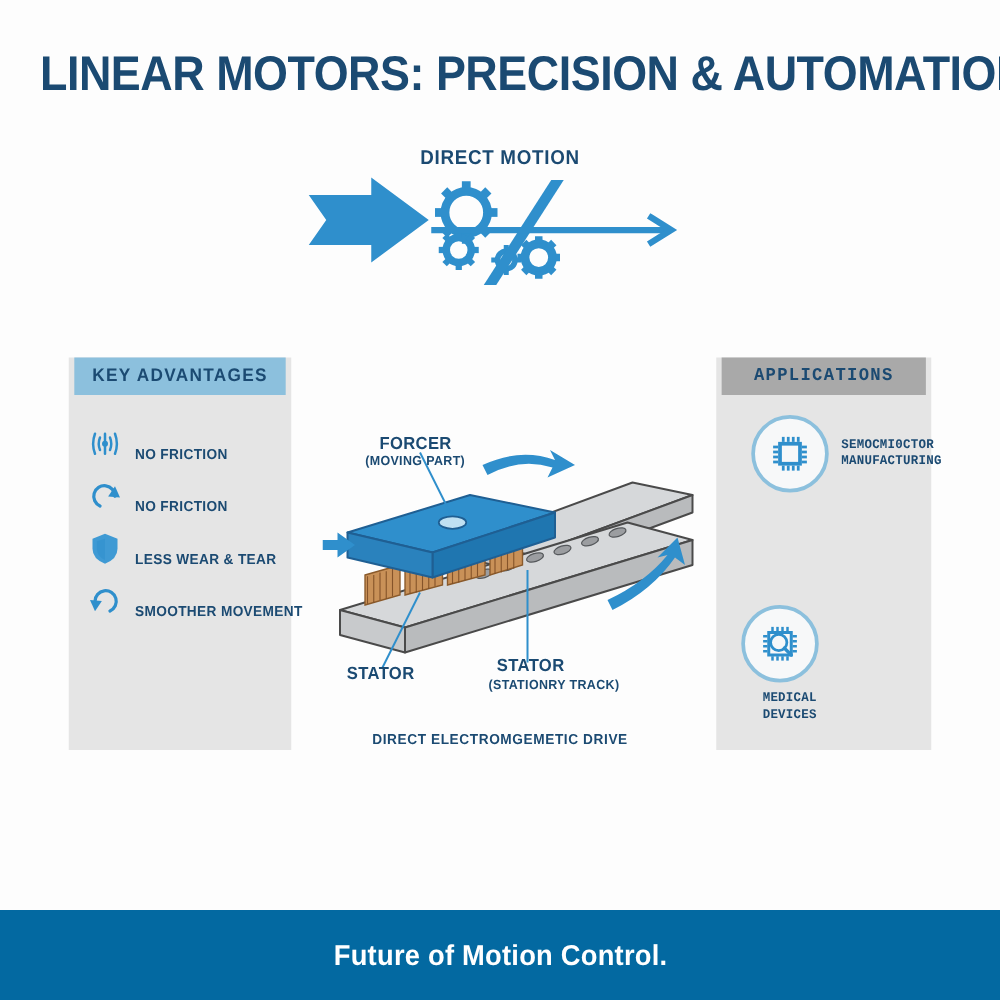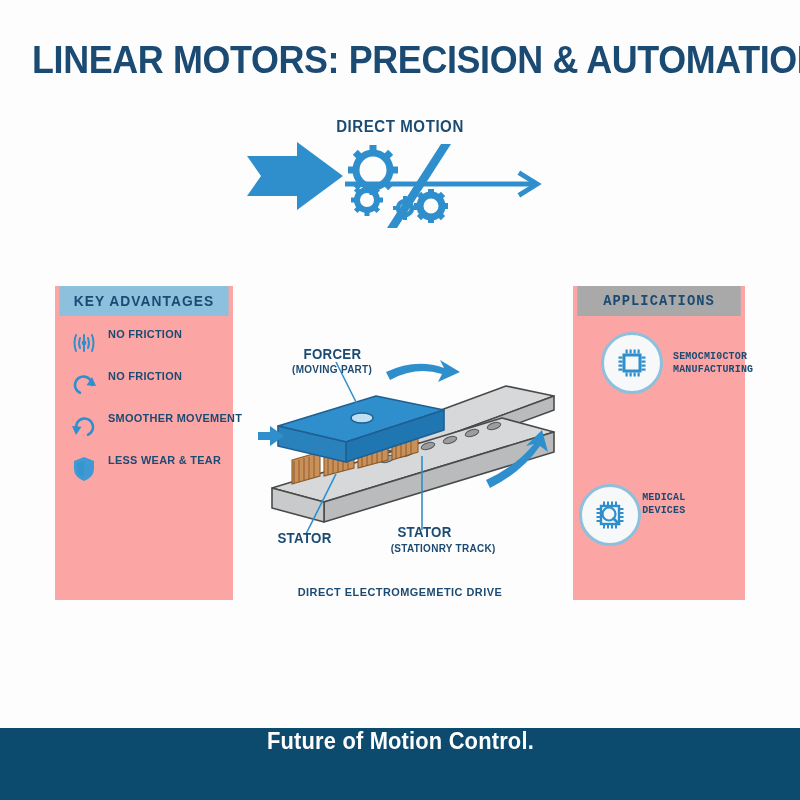--- a/index.html
+++ b/index.html
@@ -50,21 +50,21 @@
   }
   .dm-art {
     position: absolute;
     left: 245px; top: 138px;
     width: 310px; height: 90px;
   }
 
   
   .panel {
     position: absolute;
-    background: #fca5a5;
+    background: #e5e5e5;
   }
   .panel-head {
     height: 30px;
     line-height: 30px;
     text-align: center;
     color: #1b4a72;
     font-size: 14.5px;
     font-weight: bold;
     letter-spacing: 1.1px;
     transform: scaleX(0.95);
@@ -75,21 +75,21 @@
   .panel-right .panel-head { background: #a9a9a9; }
 
   
   .adv-list {
     position: absolute;
     left: 0; top: 42px;
     width: 100%;
   }
   .adv-row {
     display: flex;
-    align-items: flex-start;
+    align-items: flex-end;
     height: 42px;
     padding-left: 14px;
   }
   .adv-icon {
     width: 30px; height: 30px;
     flex: 0 0 30px;
     display: flex;
     align-items: center;
     justify-content: center;
   }
@@ -129,22 +129,22 @@
     line-height: 13px;
     letter-spacing: 0.2px;
     transform: scaleX(0.95);
     transform-origin: left center;
     text-align: left;
     white-space: nowrap;
   }
   .app-stack {
     position: absolute;
     display: flex;
-    flex-direction: row;
-    align-items: flex-start;
+    flex-direction: column;
+    align-items: flex-end;
     width: 76px;
   }
   .app-stack .app-label {
     margin-left: 0;
     margin-top: 7px;
     text-align: center;
     transform-origin: center center;
   }
 
   
@@ -174,23 +174,23 @@
     font-weight: bold;
     letter-spacing: 0.5px;
     transform: scaleX(0.95);
   }
 
   
   .footer {
     position: absolute;
     left: 0; top: 728px;
     width: 800px; height: 72px;
-    background: #0c4a6e;
-    display: flex;
-    align-items: flex-start;
+    background: #0369a1;
+    display: flex;
+    align-items: center;
     justify-content: center;
   }
   .footer-text {
     color: #ffffff;
     font-size: 23px;
     font-weight: bold;
     letter-spacing: 0.2px;
     transform: scaleX(0.95);
   }
 </style>
@@ -288,36 +288,36 @@
           <svg width="26" height="26" viewBox="0 0 26 26">
             <path d="M21 13 A8.5 8.5 0 1 0 9 20.8" fill="none" stroke="#2f8fcc" stroke-width="2.6" stroke-linecap="round"></path>
             <polygon points="21,5 25,14 15.5,13.2" fill="#2f8fcc"></polygon>
           </svg>
         </span>
         <span class="adv-text">NO FRICTION</span>
       </div>
 
       <div class="adv-row">
         <span class="adv-icon">
+          <svg width="24" height="26" viewBox="0 0 24 26">
+            <path d="M12 1 L22 5 L22 13 Q22 21 12 25 Q2 21 2 13 L2 5 Z" fill="#3f9ad4"></path>
+            <path d="M12 5 L12 22 Q5.5 19 5.5 13 L5.5 7 Z" fill="#2f8fcc" opacity="0.55"></path>
+          </svg>
+        </span>
+        <span class="adv-text">LESS WEAR &amp; TEAR</span>
+      </div>
+
+      <div class="adv-row">
+        <span class="adv-icon">
           <svg width="26" height="26" viewBox="0 0 26 26">
             <path d="M5 13 A8.5 8.5 0 1 1 17 20.8" fill="none" stroke="#2f8fcc" stroke-width="2.6" stroke-linecap="round"></path>
             <polygon points="5,21 1,12 10.5,12.8" fill="#2f8fcc"></polygon>
           </svg>
         </span>
         <span class="adv-text">SMOOTHER MOVEMENT</span>
-      </div>
-
-      <div class="adv-row">
-        <span class="adv-icon">
-          <svg width="24" height="26" viewBox="0 0 24 26">
-            <path d="M12 1 L22 5 L22 13 Q22 21 12 25 Q2 21 2 13 L2 5 Z" fill="#3f9ad4"></path>
-            <path d="M12 5 L12 22 Q5.5 19 5.5 13 L5.5 7 Z" fill="#2f8fcc" opacity="0.55"></path>
-          </svg>
-        </span>
-        <span class="adv-text">LESS WEAR &amp; TEAR</span>
       </div>
 
 
     </div>
   </div>
 
   <div class="panel panel-right">
     <div class="panel-head">APPLICATIONS</div>
 
     <div class="app-row" style="left:28px; top:46px;">

